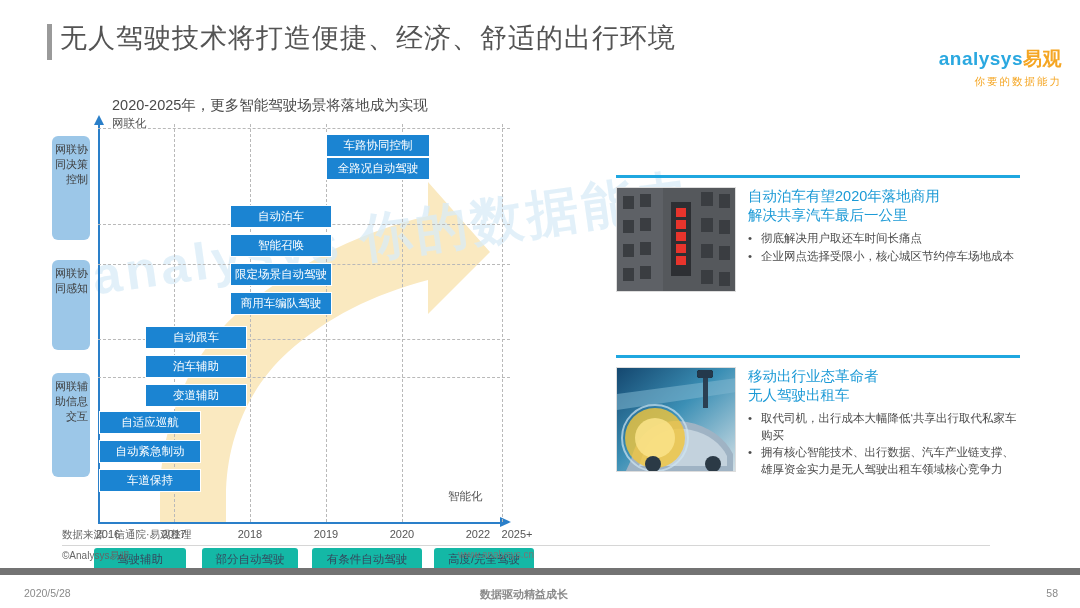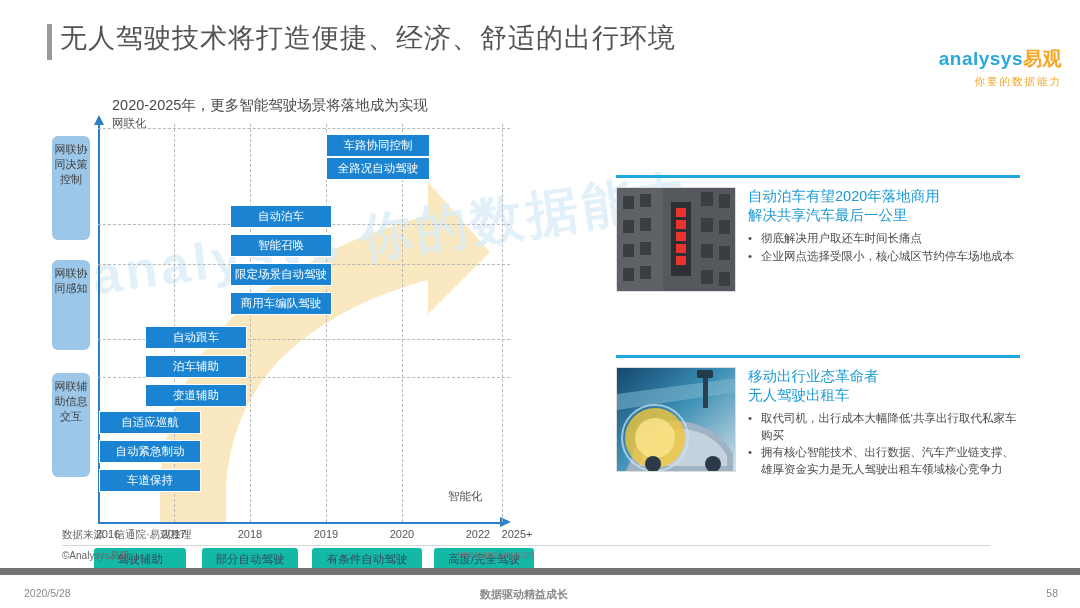--- a/index.html
+++ b/index.html
@@ -54,21 +54,21 @@
   .node {
     position:absolute; background:#1b84d2; color:#fff;
     font-size:11.5px; text-align:center; white-space:nowrap;
     padding:3px 0; border:1px solid #fff;
   }
 
   
   .ycat {
     position:absolute; left:52px; width:38px;
     background:#9cc7e8; color:#3d3d3d; border-radius:6px;
-    font-size:11px; line-height:15px; text-align:center;
+    font-size:11px; line-height:15px; text-align:right;
     padding:6px 2px; letter-spacing:0;
   }
 
   .xtick { position:absolute; top:404px; font-size:11px; color:#555; text-align:center; white-space:nowrap; }
 
   .xcat {
     position:absolute; top:424px; background:#14b8a6; color:#34495e;
     border-radius:3px; font-size:11.5px; text-align:center; white-space:nowrap;
     padding:4px 6px;
   }

